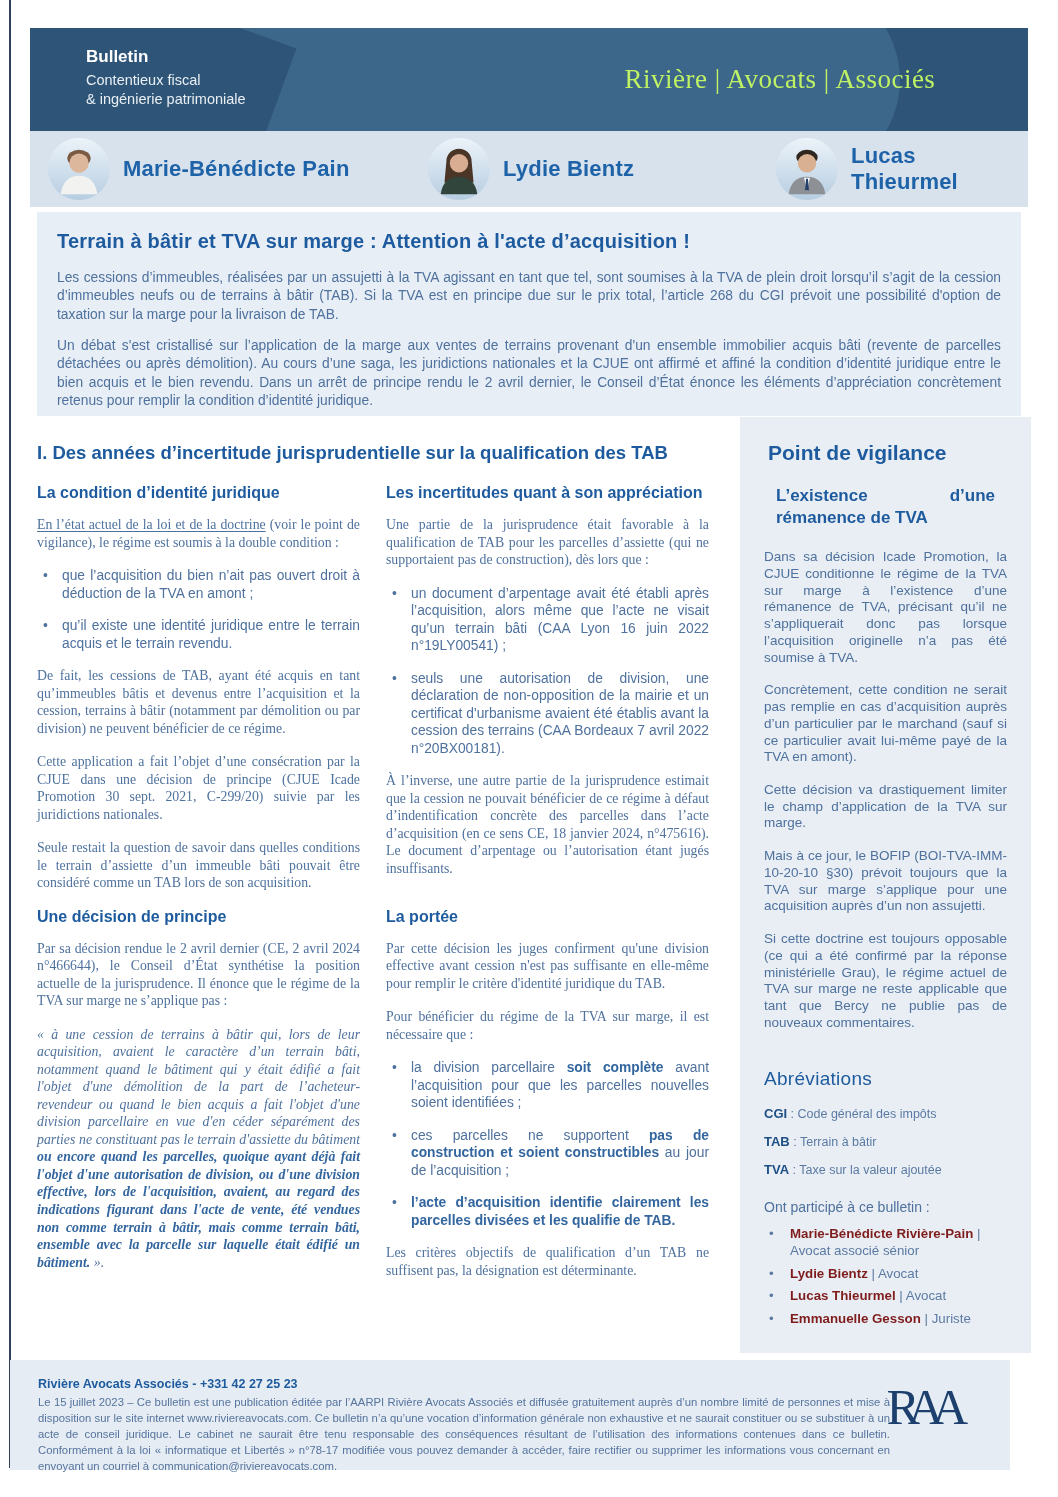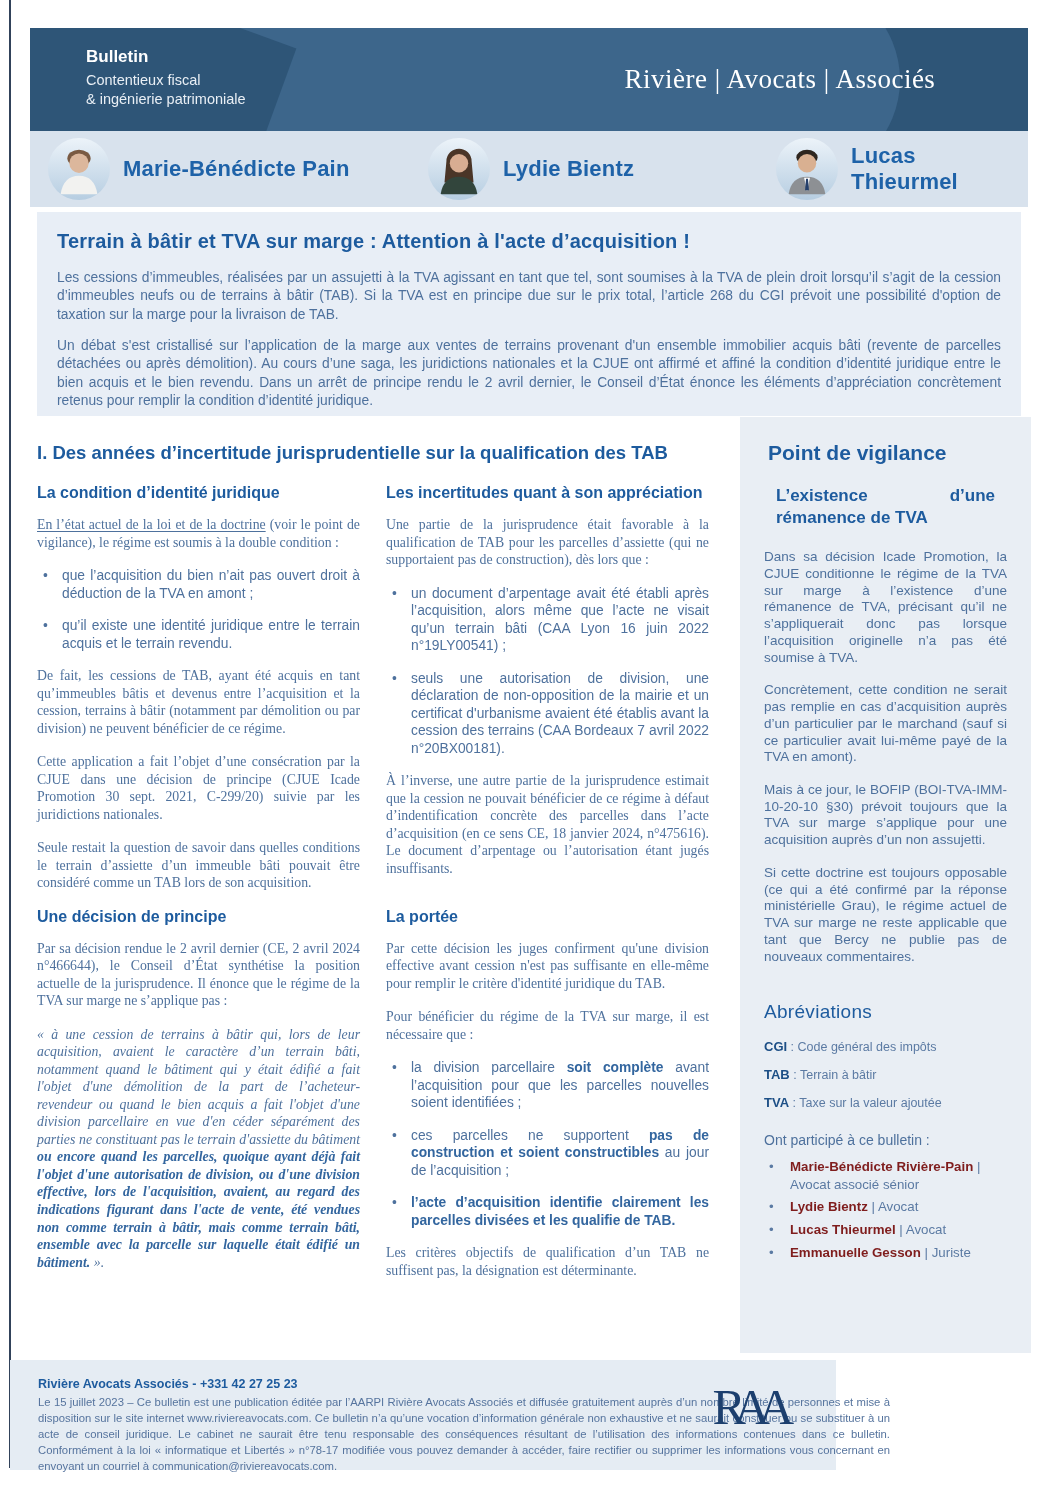--- a/index.html
+++ b/index.html
@@ -10,21 +10,21 @@
   
   .hdr{position:absolute;left:30px;top:28px;width:998px;height:103px;background:#2e5577;overflow:hidden;}
   .hdr .pill{position:absolute;left:-60px;top:-48px;width:930px;height:200px;
              background:#3d668b;border-radius:0 100px 100px 0;}
   .hdr .wedge{position:absolute;left:-190px;top:-60px;width:430px;height:230px;
               background:#2e5577;transform:rotate(20deg);}
   .bulletin{position:absolute;left:56px;top:19px;z-index:5;color:#ffffff;}
   .bulletin .b-title{font-size:17px;font-weight:700;margin-bottom:4px;}
   .bulletin .b-sub{font-size:14.5px;line-height:1.3;color:#e9eff5;}
   .brand{position:absolute;left:555px;top:0;width:390px;height:100%;z-index:5;
-         display:flex;align-items:center;justify-content:center;color:#ffffff;
+         display:flex;align-items:center;justify-content:center;color:#bef264;
          font-family:"Liberation Serif",serif;font-size:27px;letter-spacing:.5px;}
 
   
   .authors-band{position:absolute;left:30px;top:131px;width:998px;height:76px;background:#d8e2ed;}
   .author{position:absolute;top:0;height:100%;display:flex;align-items:center;gap:13px;}
   .author.a1{left:18px}.author.a2{left:398px}.author.a3{left:746px}
   .avatar{width:62px;height:62px;border-radius:50%;overflow:hidden;flex:none;
           background:linear-gradient(180deg,#ecf3f9,#b6cde1);}
   .author-name{font-size:22px;font-weight:700;color:#1e62a8;letter-spacing:.2px;}
 
@@ -59,21 +59,21 @@
   .abbr-title{font-size:19px;color:#1d5b9e;font-weight:400;margin:36px 0 16px;letter-spacing:.3px;}
   .abbr-row{font-size:12.5px;color:#5b7aa3;margin:0 0 13px;}
   .abbr-term{font-weight:700;color:#1d4f86;font-size:13px;}
   .contrib-intro{margin:22px 0 10px;font-size:14px;color:#4e719d;}
   .contrib ul{list-style:none;padding:0;margin:0;}
   .contrib li{position:relative;padding-left:26px;margin-bottom:5px;font-size:13.3px;color:#5b7aa3;line-height:1.32;}
   .contrib li::before{content:"\2022";position:absolute;left:5px;color:#5b7aa3;}
   .c-name{font-weight:700;color:#7f1d1d;}
 
   
-  .footer{position:absolute;left:10px;top:1360px;width:826px;height:110px;background:#e5ecf3;
+  .footer{position:absolute;left:10px;top:1360px;width:1000px;height:110px;background:#e5ecf3;
           box-sizing:border-box;padding:17px 30px 0 28px;}
   .f-contact{font-size:12.5px;font-weight:700;color:#1d5b9e;margin:0 0 3px;}
   .f-legal{font-size:11.3px;color:#56749e;line-height:1.42;text-align:justify;width:852px;margin:0;}
   .f-logo{position:absolute;right:40px;top:18px;font-family:"Liberation Serif",serif;
           font-size:50px;color:#1c3f6e;letter-spacing:-0.24em;padding-right:14px;}
 </style>
 </head>
 <body>
 
 <div class="page">
@@ -174,20 +174,21 @@
         <p>Les critères objectifs de qualification d’un TAB ne suffisent pas, la désignation est déterminante.</p>
       </div>
     </div>
   </div>
 
   <div class="sidebar">
     <div class="vig-title">Point de vigilance</div>
     <div class="vig-sub">L’existence d’une rémanence de TVA</div>
     <p class="vp">Dans sa décision Icade Promotion, la CJUE conditionne le régime de la TVA sur marge à l’existence d’une rémanence de TVA, précisant qu’il ne s’appliquerait donc pas lorsque l’acquisition originelle n’a pas été soumise à TVA.</p>
     <p class="vp">Concrètement, cette condition ne serait pas remplie en cas d’acquisition auprès d’un particulier par le marchand (sauf si ce particulier avait lui-même payé de la TVA en amont).</p>
+    <p class="vp">Cette décision va drastiquement limiter le champ d’application de la TVA sur marge.</p>
     <p class="vp">Mais à ce jour, le BOFIP (BOI-TVA-IMM-10-20-10 §30) prévoit toujours que la TVA sur marge s’applique pour une acquisition auprès d’un non assujetti.</p>
     <p class="vp">Si cette doctrine est toujours opposable (ce qui a été confirmé par la réponse ministérielle Grau), le régime actuel de TVA sur marge ne reste applicable que tant que Bercy ne publie pas de nouveaux commentaires.</p>
 
     <div class="abbr-title">Abréviations</div>
     <div class="abbr-row"><span class="abbr-term">CGI</span><span> : </span><span>Code général des impôts</span></div>
     <div class="abbr-row"><span class="abbr-term">TAB</span><span> : </span><span>Terrain à bâtir</span></div>
     <div class="abbr-row"><span class="abbr-term">TVA</span><span> : </span><span>Taxe sur la valeur ajoutée</span></div>
 
     <div class="contrib">
       <div class="contrib-intro">Ont participé à ce bulletin :</div>

